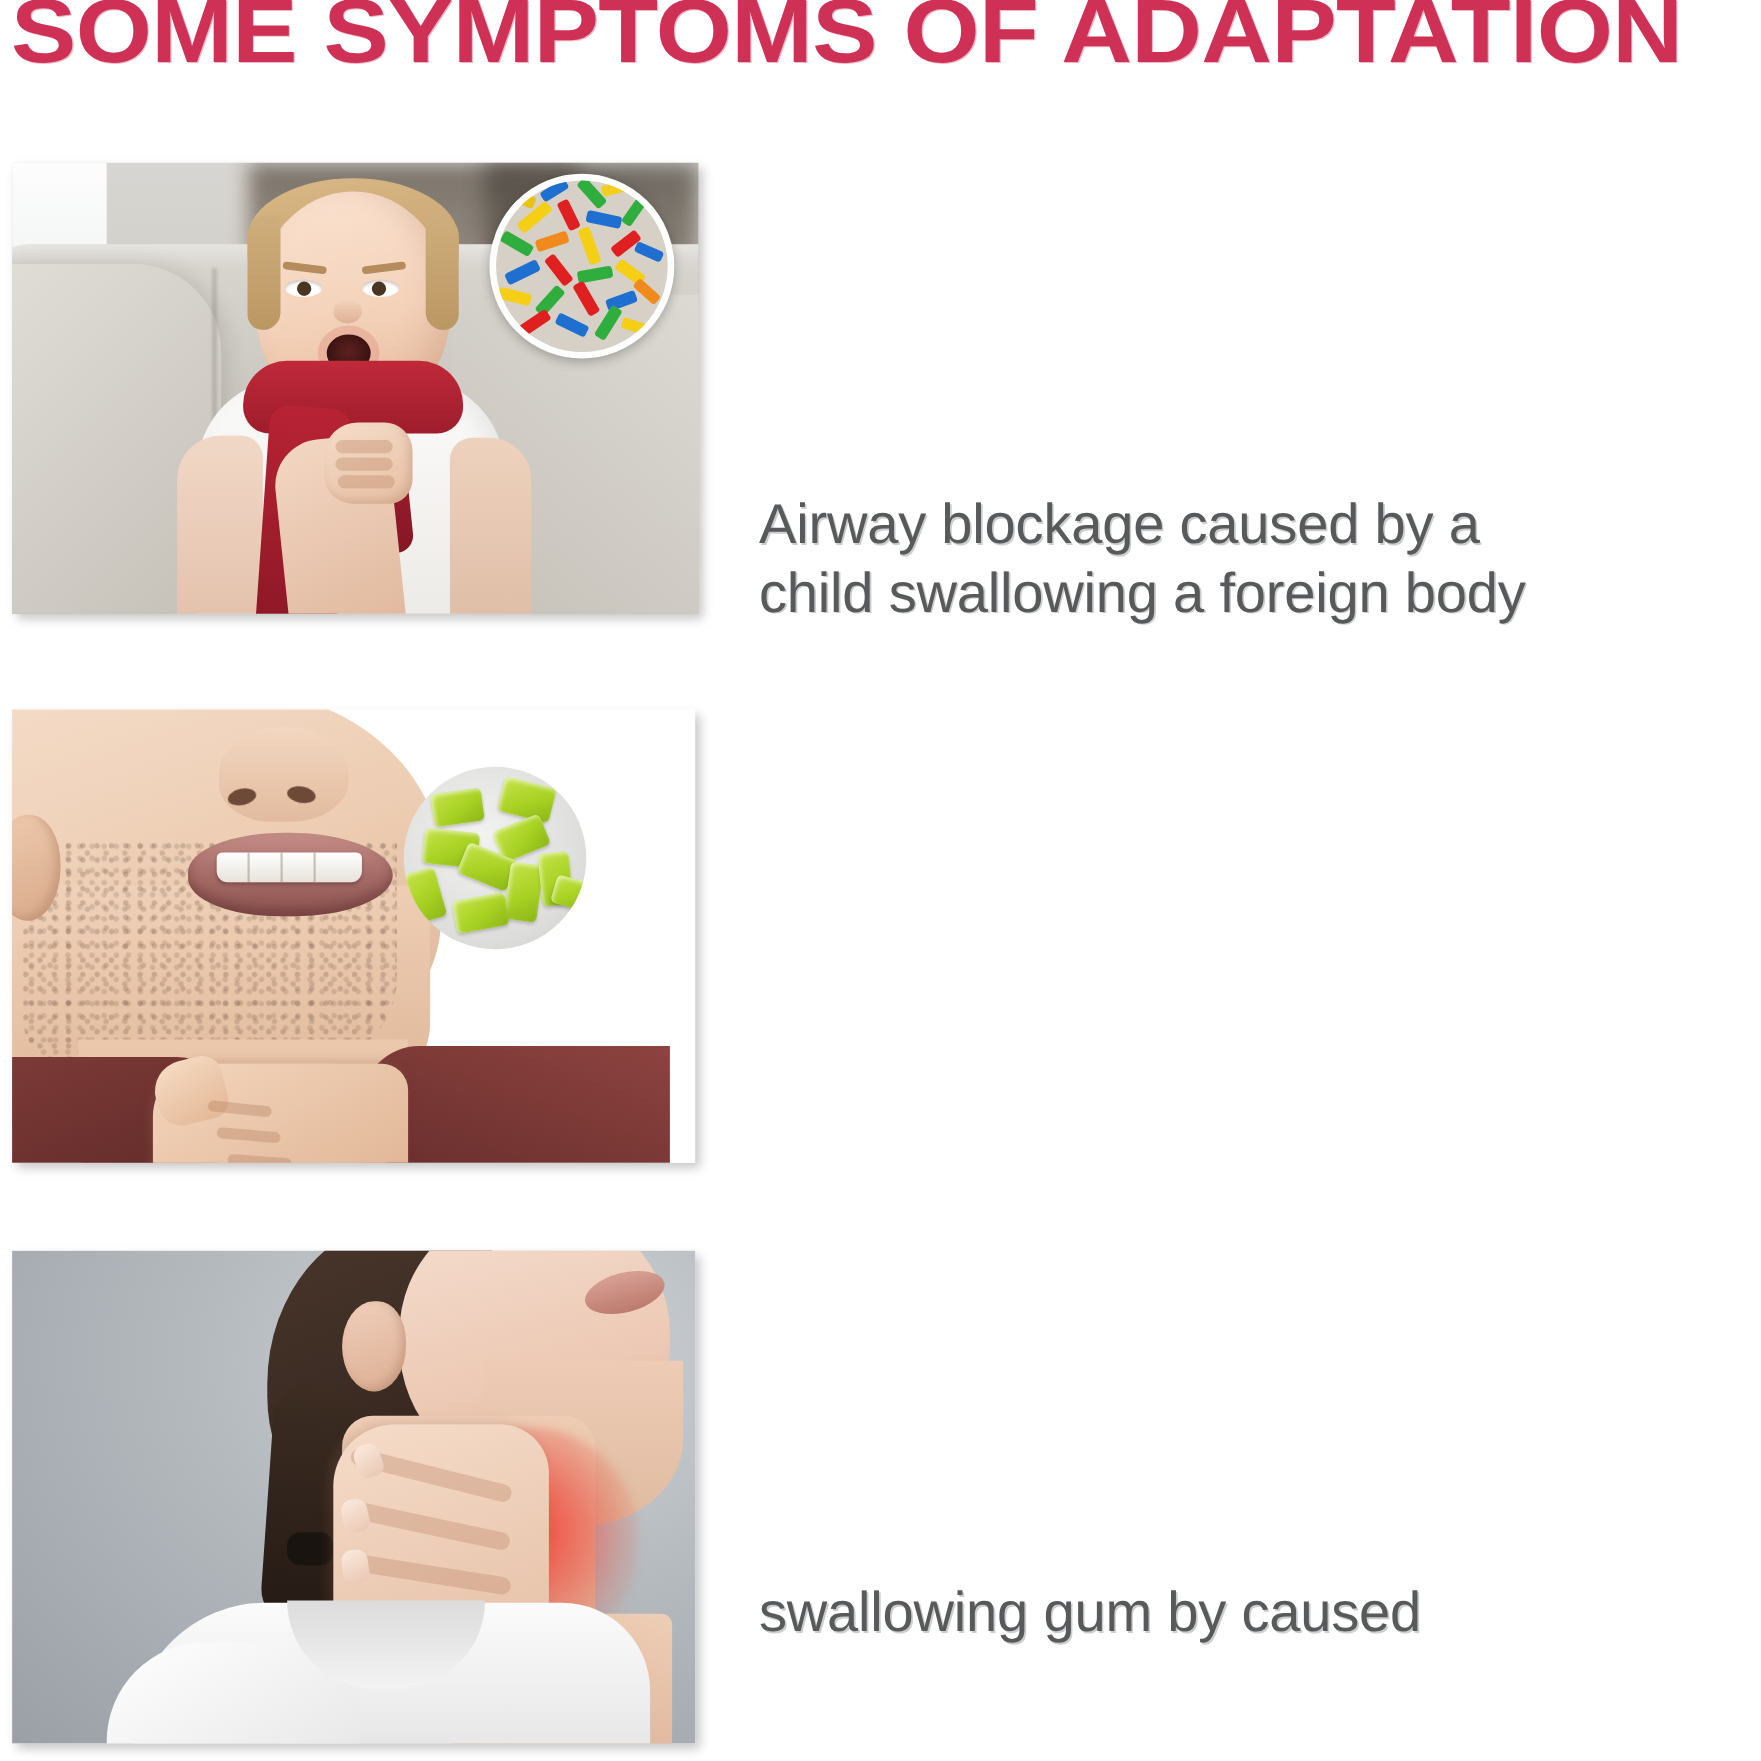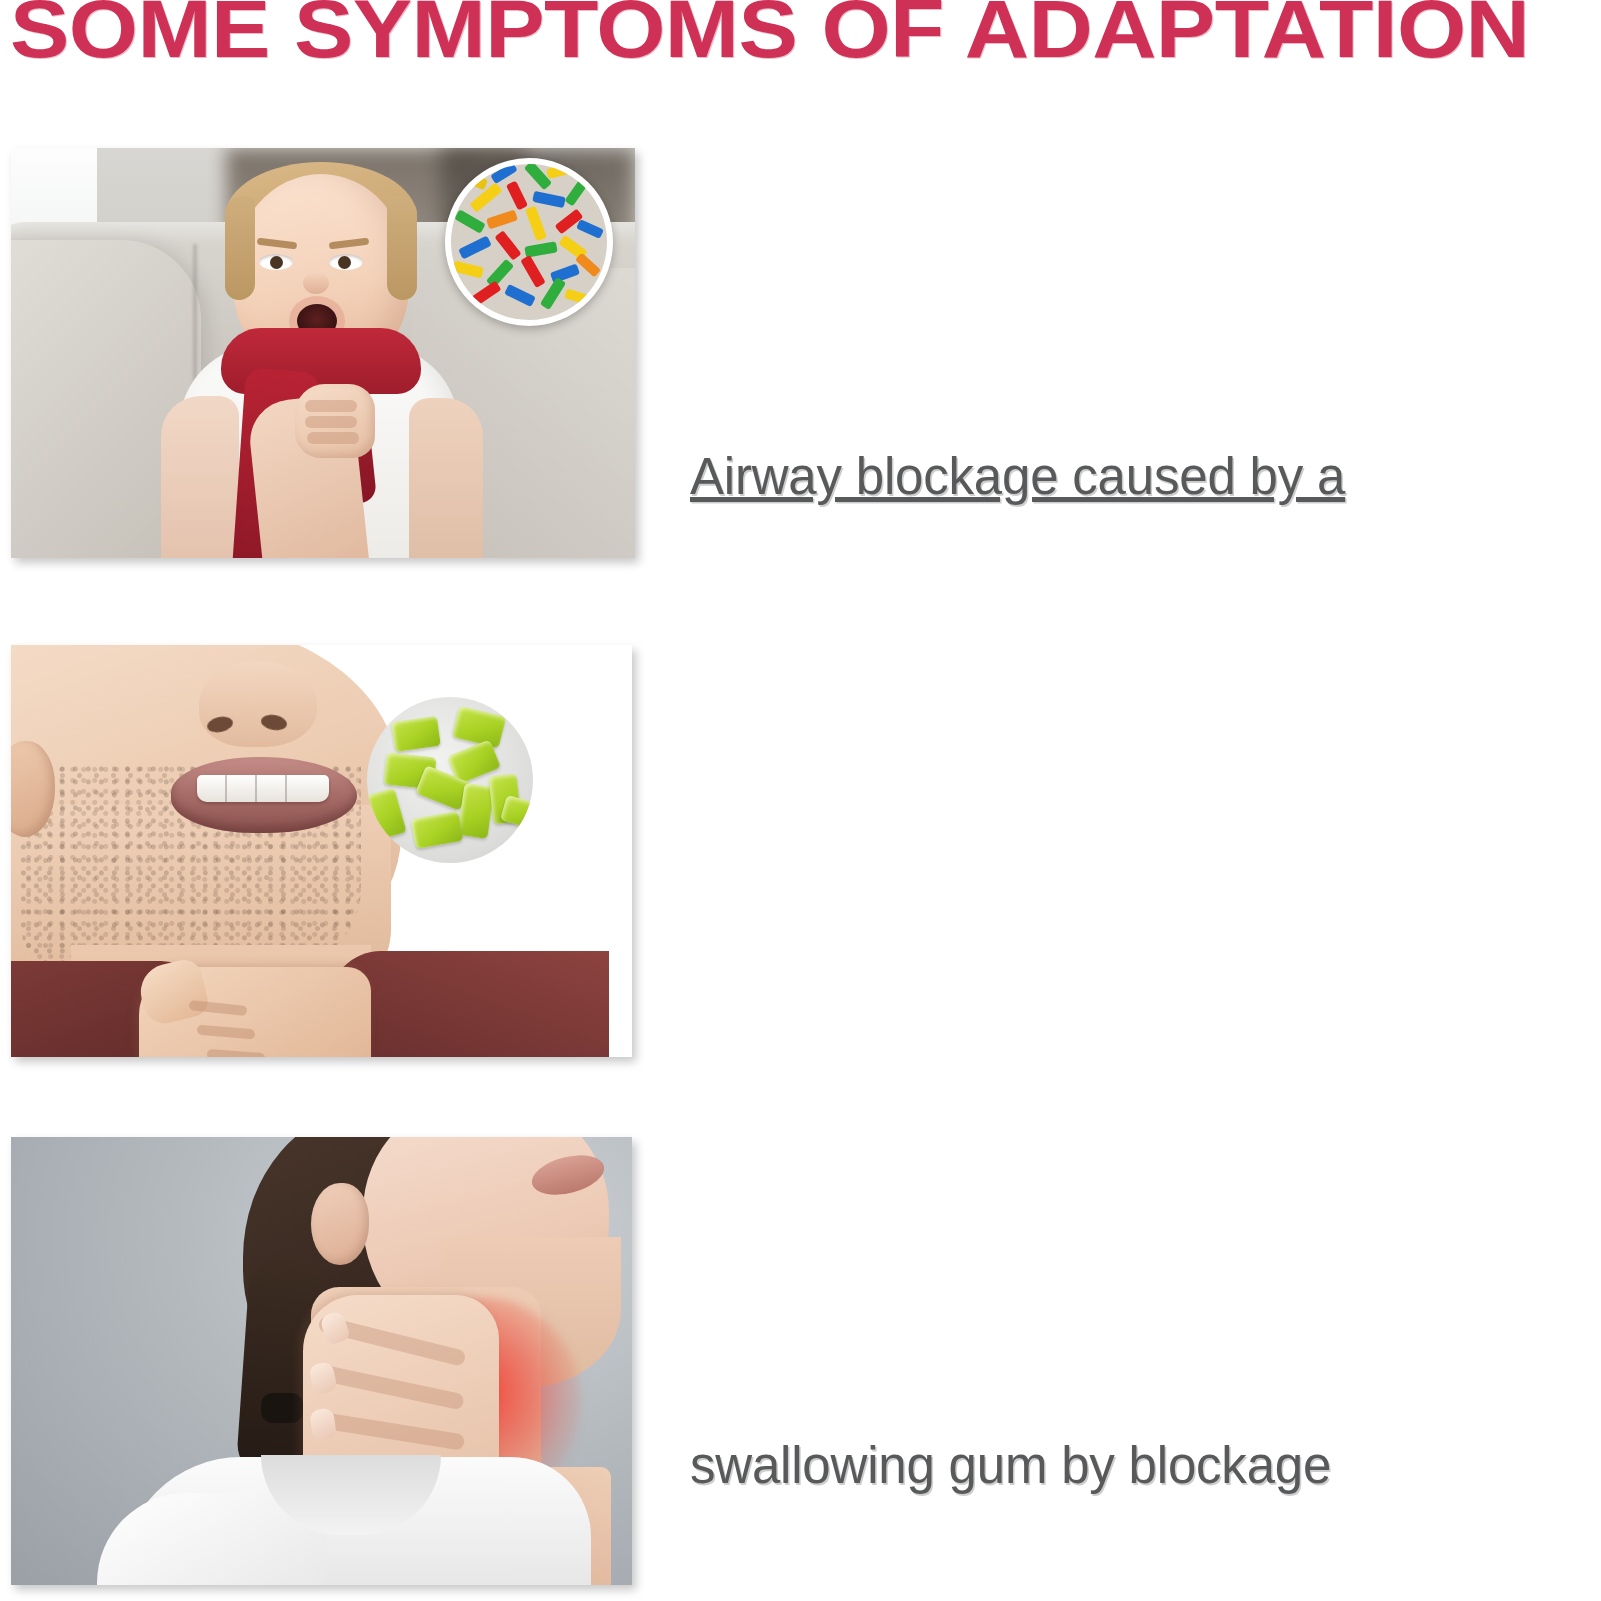--- a/index.html
+++ b/index.html
@@ -448,21 +448,21 @@
     left: 690px;
     width: 880px;
     color: #58595b;
     font-family: "Liberation Sans Narrow", "Liberation Sans", sans-serif;
     font-size: 51px;
     font-weight: normal;
     line-height: 62px;
     letter-spacing: -0.2px;
     text-shadow: 1.5px 1.5px 0 rgba(88,89,91,0.30);
   }
-  #caption-1 { top: 298px; text-decoration: underline; }
+  #caption-1 { top: 298px; }
   #caption-2 { top: 790px; }
   .caption .line { display: block; white-space: nowrap; }
 </style>
 </head>
 <body>
 
 <div id="title-bar">
   <h1 id="page-title">SOME SYMPTOMS OF ADAPTATION</h1>
 </div>
 
@@ -532,20 +532,21 @@
         <div class="toy" style="left:20px;top:124px;width:30px;height:11px;background:#e02020;transform:rotate(-34deg)"></div>
         <div class="toy" style="left:54px;top:126px;width:30px;height:11px;background:#1f6fd0;transform:rotate(26deg)"></div>
         <div class="toy" style="left:86px;top:124px;width:32px;height:11px;background:#2fae3e;transform:rotate(-58deg)"></div>
         <div class="toy" style="left:114px;top:128px;width:26px;height:10px;background:#f5cf16;transform:rotate(18deg)"></div>
       </div>
     </div>
   </div>
 
   <div class="caption" id="caption-1">
     <span class="line">Airway blockage caused by a</span>
+    <span class="line">child swallowing a foreign body</span>
   </div>
 </div>
 
 <div class="row" id="row-2">
 
   <div class="photo" id="photo-2">
     <div class="scene">
       <div class="p2-bg"></div>
       <div class="p2-face"></div>
       <div class="p2-jaw"></div>
@@ -578,21 +579,21 @@
         <div class="gum" style="left:4px;top:94px;width:30px;height:46px;transform:rotate(-16deg)"></div>
         <div class="gum" style="left:94px;top:88px;width:30px;height:52px;transform:rotate(8deg)"></div>
         <div class="gum" style="left:124px;top:78px;width:28px;height:48px;transform:rotate(-6deg)"></div>
         <div class="gum" style="left:46px;top:118px;width:48px;height:30px;transform:rotate(-10deg)"></div>
         <div class="gum" style="left:136px;top:102px;width:34px;height:26px;transform:rotate(16deg)"></div>
       </div>
     </div>
   </div>
 
   <div class="caption" id="caption-2">
-    <span class="line">swallowing gum by blockage</span>
+    <span class="line">swallowing gum by caused</span>
   </div>
 </div>
 
 <div class="row" id="row-3">
 
   <div class="photo" id="photo-3">
     <div class="scene">
       <div class="p3-bg"></div>
       <div class="p3-hair"></div>
       <div class="p3-pony"></div>

